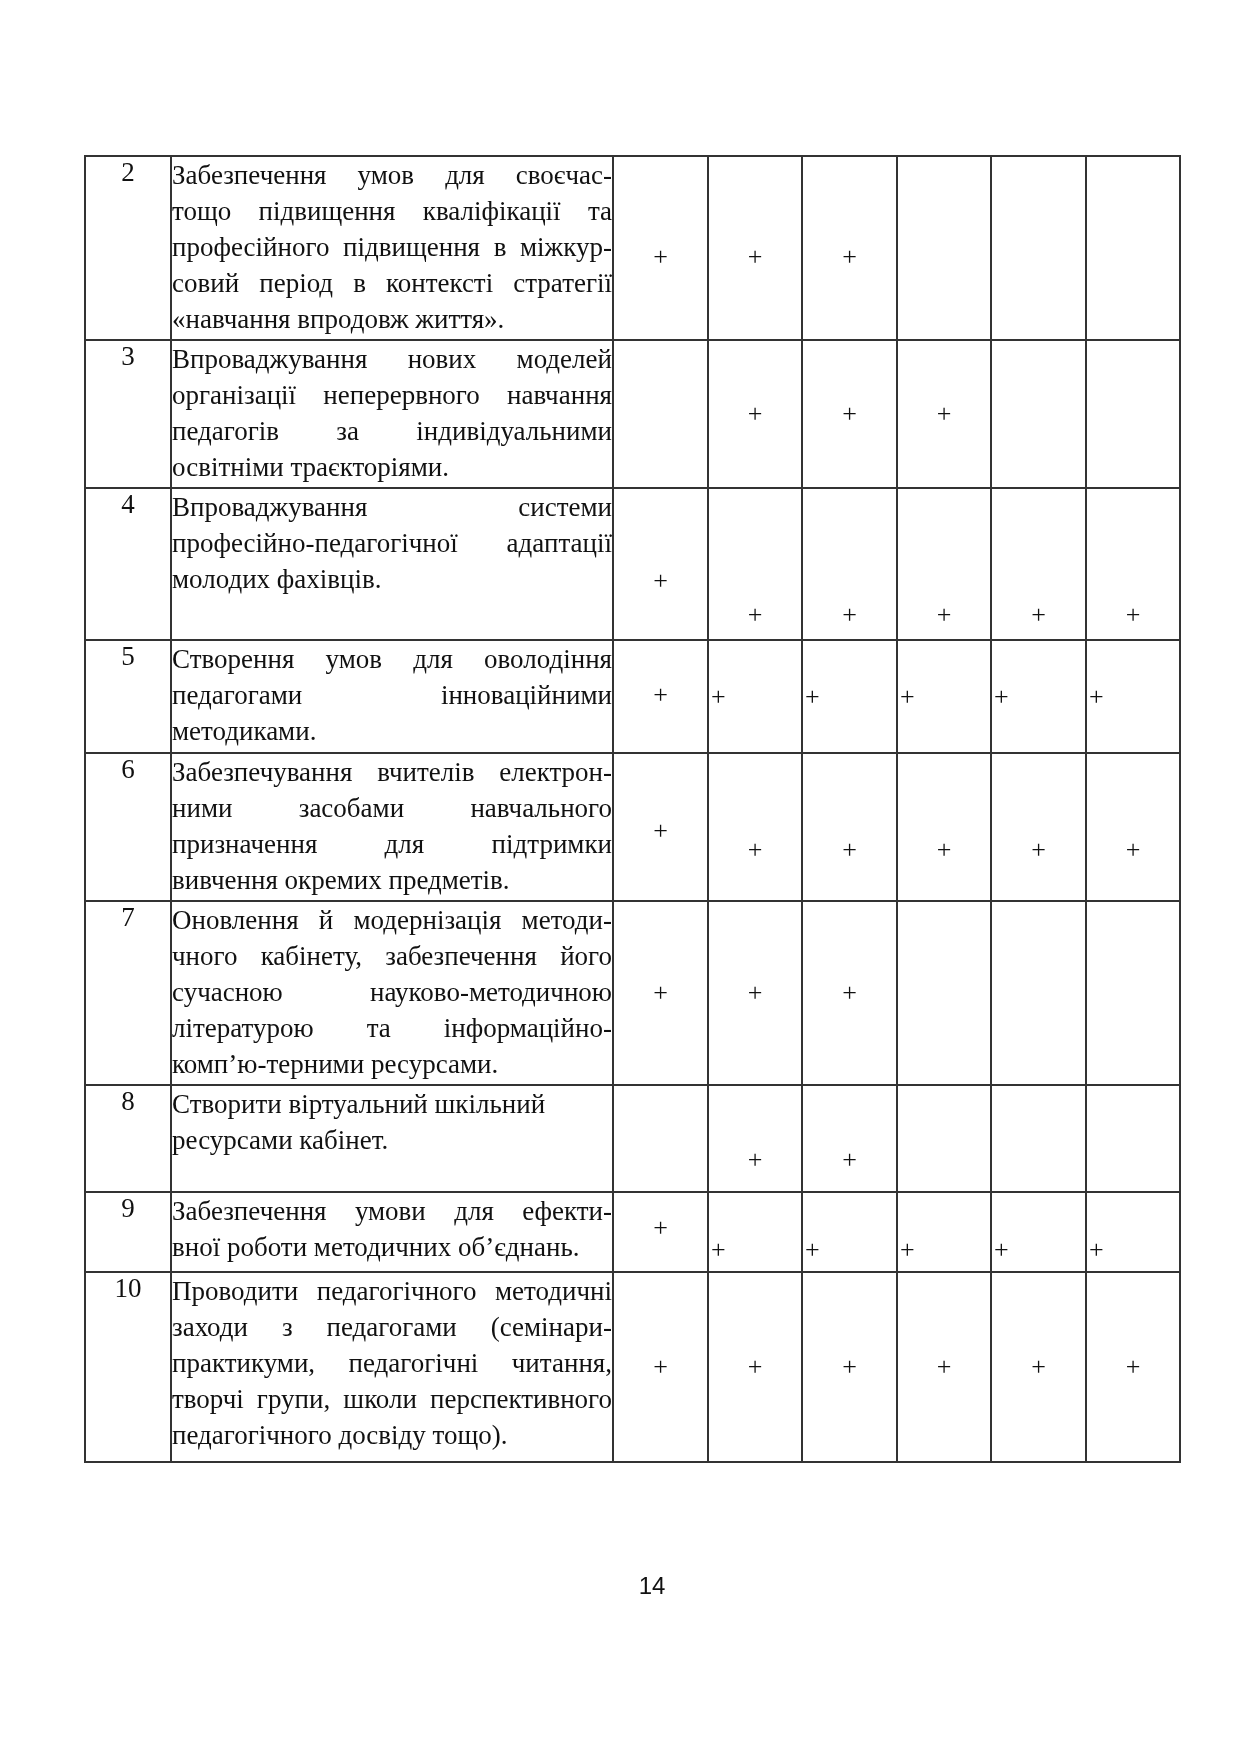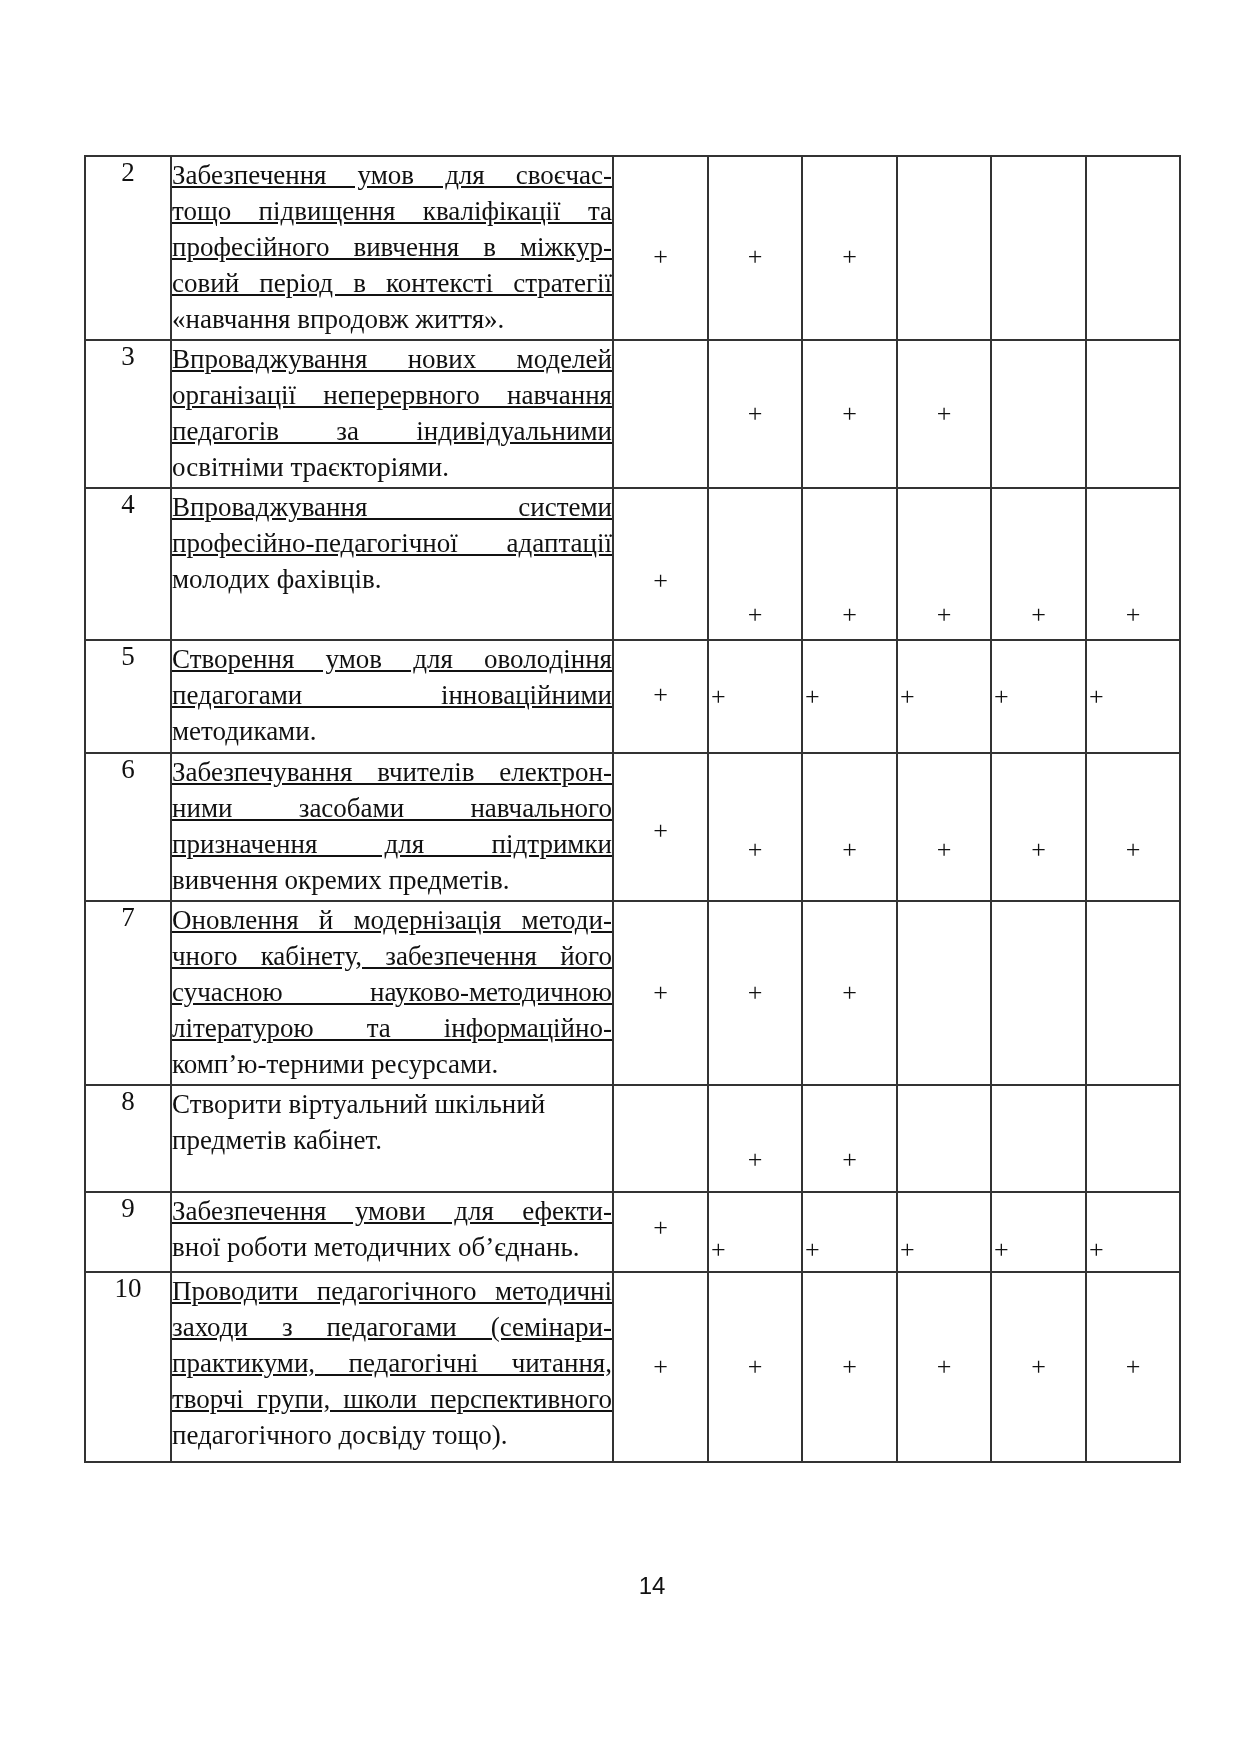--- a/index.html
+++ b/index.html
@@ -35,21 +35,20 @@
     padding:4px 6px 0 8px;
     font-size:27px;
   }
   td.txt .line{
     line-height:36px;
     white-space:normal;
   }
   td.txt .line.j{
     text-align:justify;
     text-align-last:justify;
-    text-decoration:underline;
   }
   td.mark{
     position:relative;
     font-size:26px;
   }
   td.mark .plus{
     position:absolute;
     transform:translate(-50%,-50%);
     line-height:1;
   }
@@ -80,21 +79,21 @@
       <col style="width:94px">
       <col style="width:95px">
       <col style="width:94px">
     </colgroup>
     <tbody id="tbody">
         <tr style="height: 184px;">
           <td class="num">2</td>
           <td class="txt">
             <div class="line j">Забезпечення умов для своєчас-</div>
             <div class="line j">тощо підвищення кваліфікації та</div>
-            <div class="line j">професійного вивчення в міжкур-</div>
+            <div class="line j">професійного підвищення в міжкур-</div>
             <div class="line j">совий період в контексті стратегії</div>
             <div class="line">«навчання впродовж життя».</div>
           </td>
           <td class="mark">
             <span class="plus" style="top: 55%; left: 50%;">+</span>
           </td>
           <td class="mark">
             <span class="plus" style="top: 55%; left: 50%;">+</span>
           </td>
           <td class="mark">
@@ -223,21 +222,21 @@
             <span class="plus" style="top: 50%; left: 50%;">+</span>
           </td>
           <td class="mark"></td>
           <td class="mark"></td>
           <td class="mark"></td>
         </tr>
         <tr style="height: 107px;">
           <td class="num">8</td>
           <td class="txt">
             <div class="line">Створити віртуальний шкільний</div>
-            <div class="line">предметів кабінет.</div>
+            <div class="line">ресурсами кабінет.</div>
           </td>
           <td class="mark"></td>
           <td class="mark">
             <span class="plus" style="top: 70%; left: 50%;">+</span>
           </td>
           <td class="mark">
             <span class="plus" style="top: 70%; left: 50%;">+</span>
           </td>
           <td class="mark"></td>
           <td class="mark"></td>

